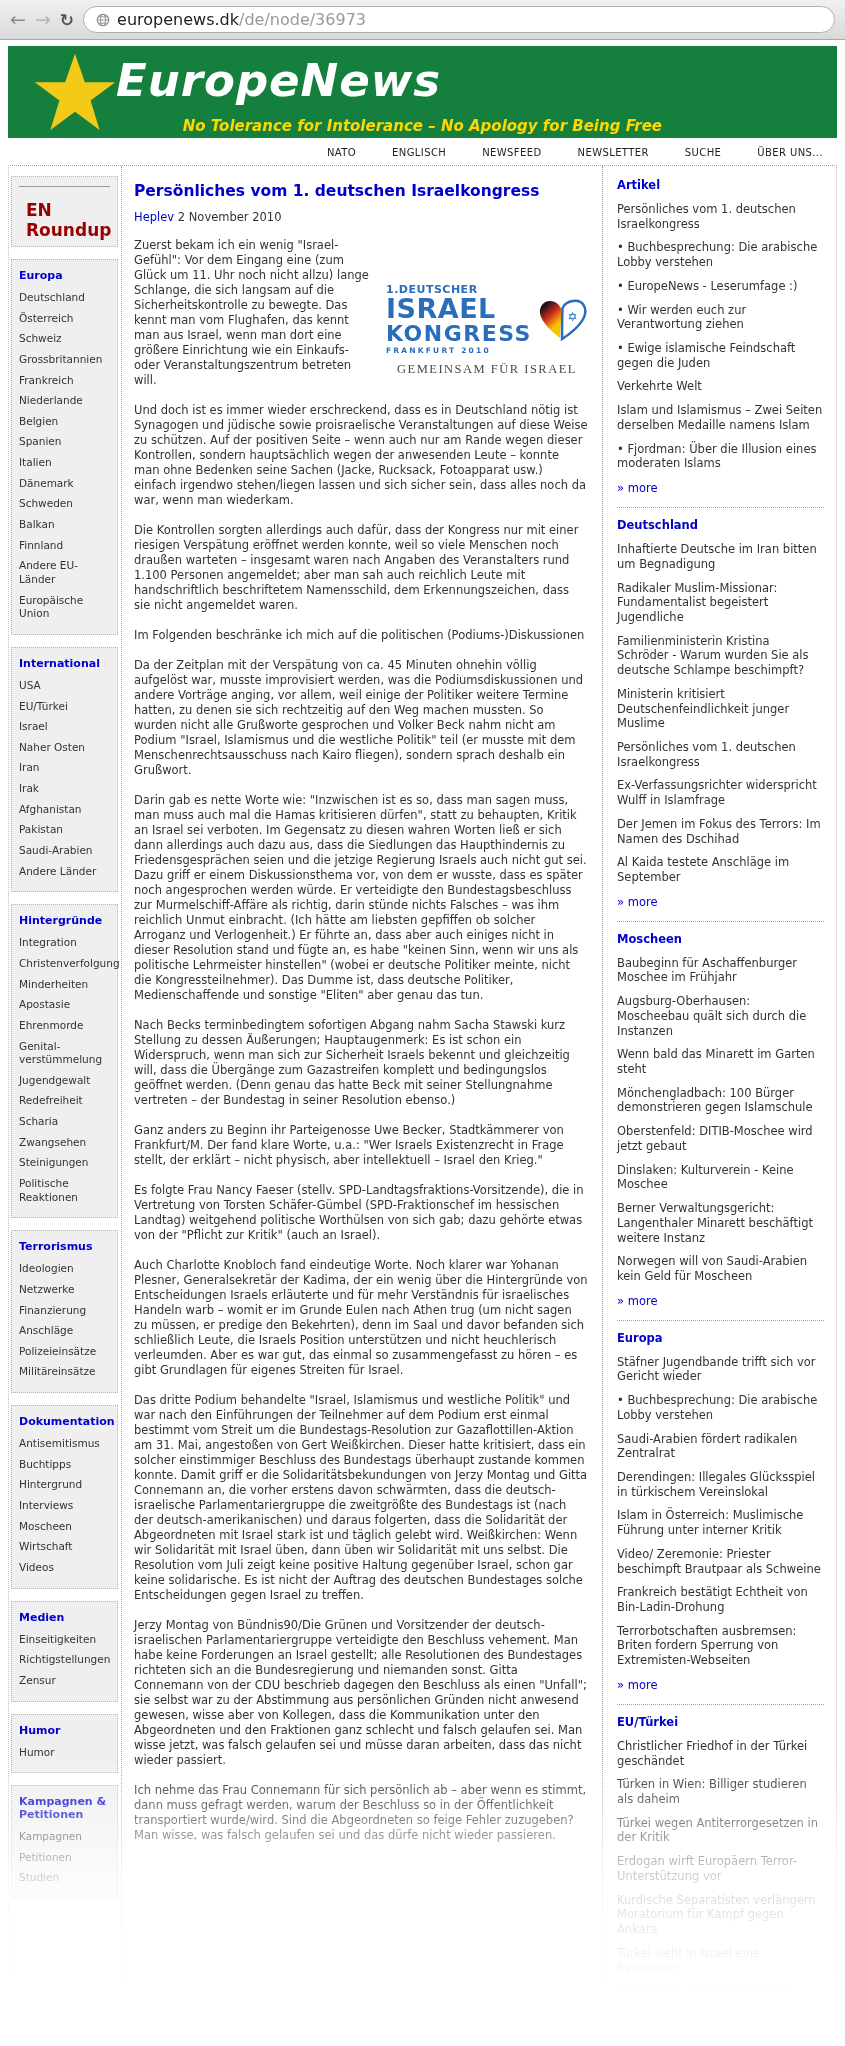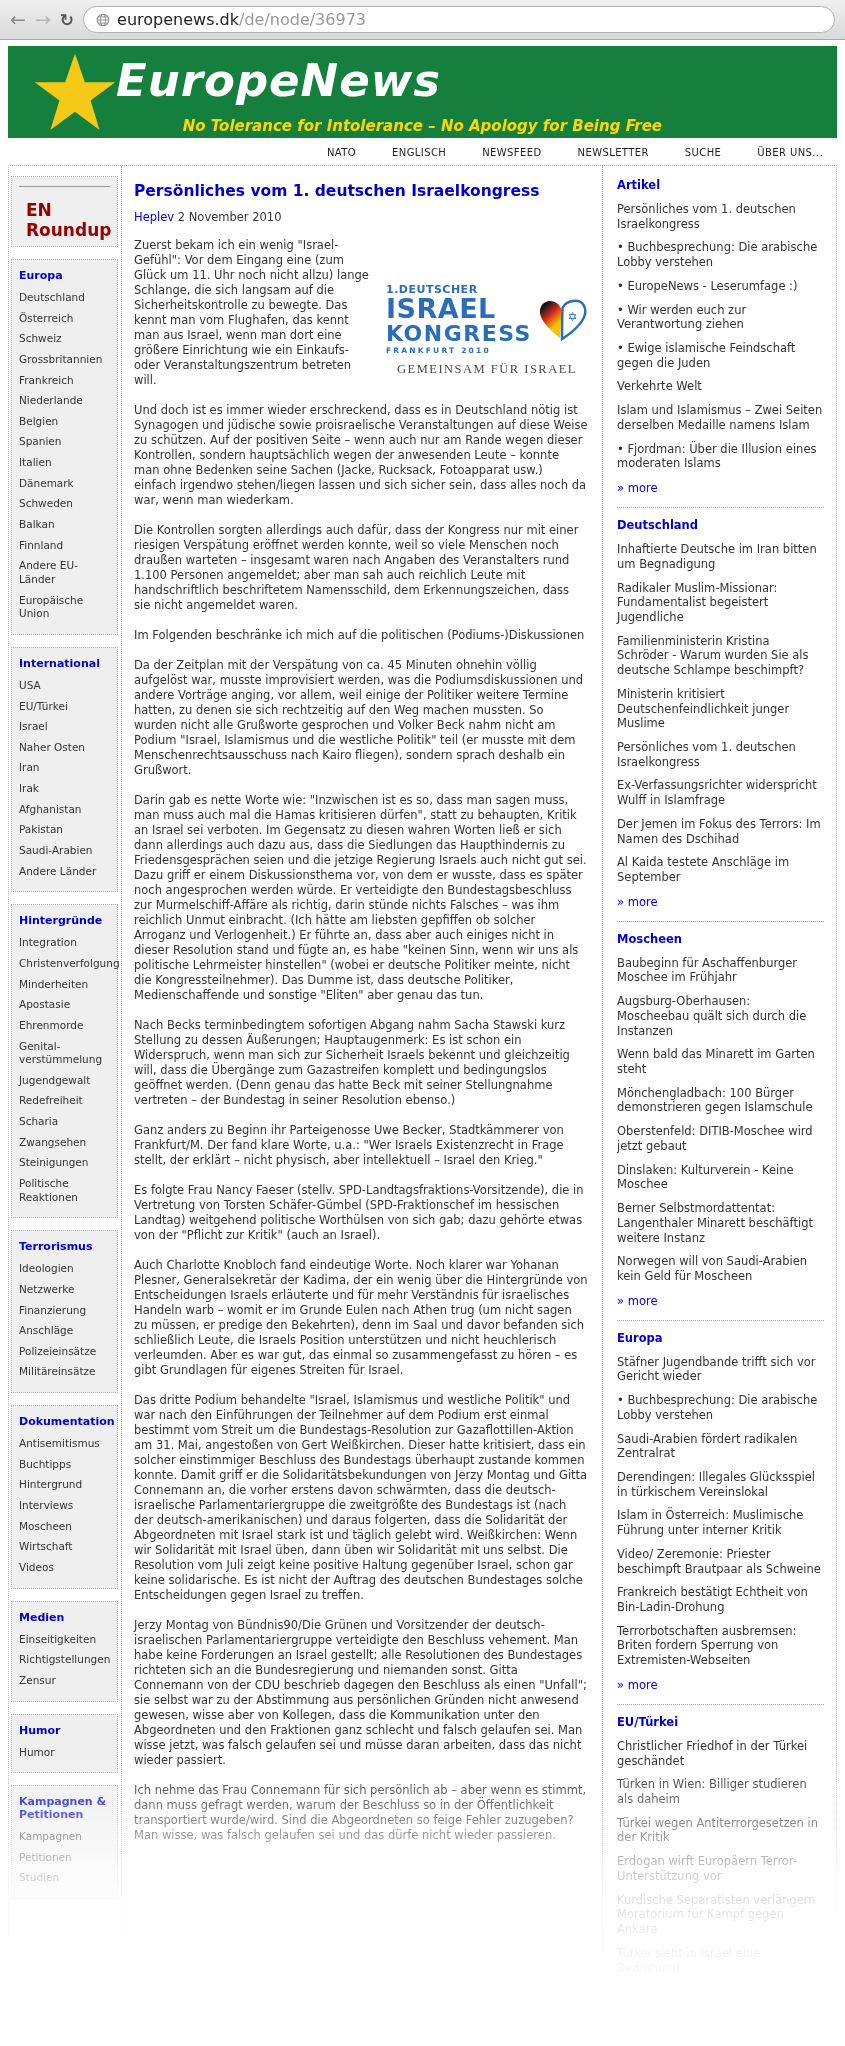--- a/index.html
+++ b/index.html
@@ -332,21 +332,21 @@
 
       <div class="right-section">
         <h3>Moscheen</h3>
         <div>
             <div class="right-item">Baubeginn für Aschaffenburger Moschee im Frühjahr</div>
             <div class="right-item">Augsburg-Oberhausen: Moscheebau quält sich durch die Instanzen</div>
             <div class="right-item">Wenn bald das Minarett im Garten steht</div>
             <div class="right-item">Mönchengladbach: 100 Bürger demonstrieren gegen Islamschule</div>
             <div class="right-item">Oberstenfeld: DITIB-Moschee wird jetzt gebaut</div>
             <div class="right-item">Dinslaken: Kulturverein - Keine Moschee</div>
-            <div class="right-item">Berner Selbstmordattentat: Langenthaler Minarett beschäftigt weitere Instanz</div>
+            <div class="right-item">Berner Verwaltungsgericht: Langenthaler Minarett beschäftigt weitere Instanz</div>
             <div class="right-item">Norwegen will von Saudi-Arabien kein Geld für Moscheen</div>
           </div>
         <div class="more-link">» more</div>
       </div>
 
       <div class="right-section">
         <h3>Europa</h3>
         <div>
             <div class="right-item">Stäfner Jugendbande trifft sich vor Gericht wieder</div>
             <div class="right-item">• Buchbesprechung: Die arabische Lobby verstehen</div>

